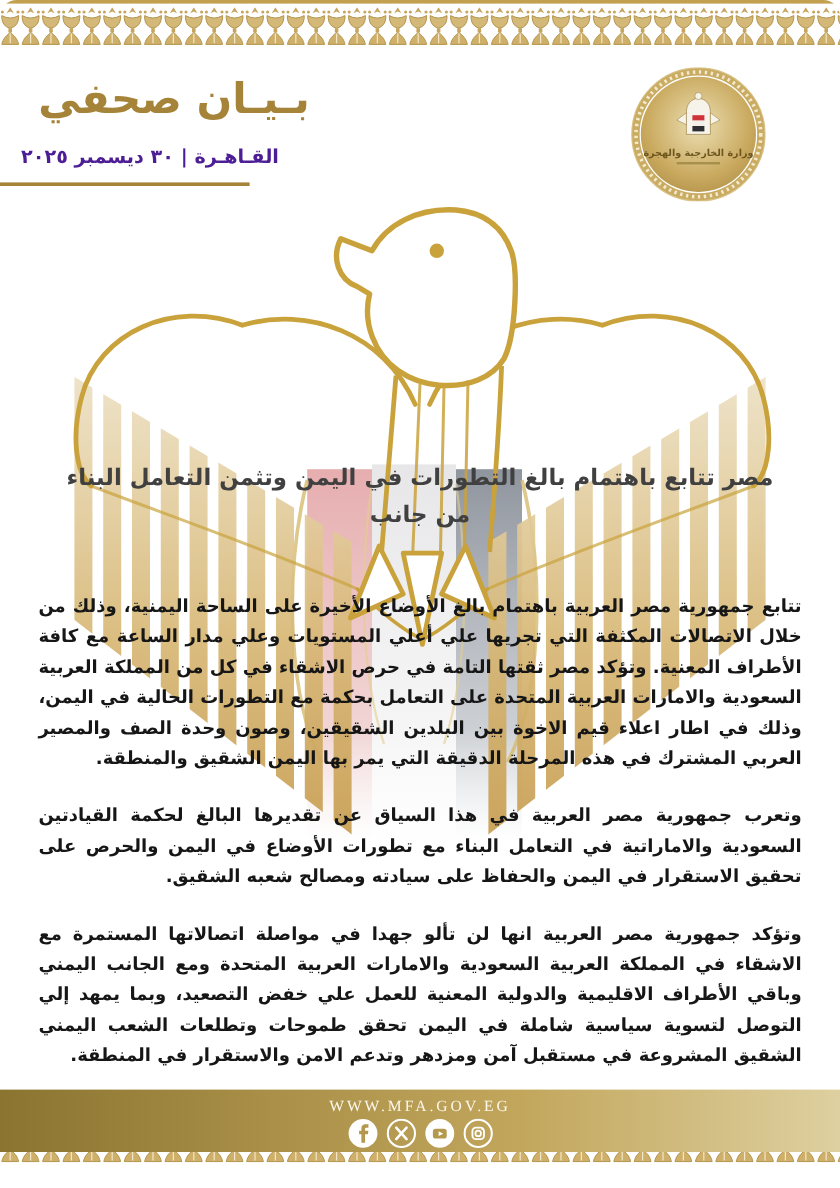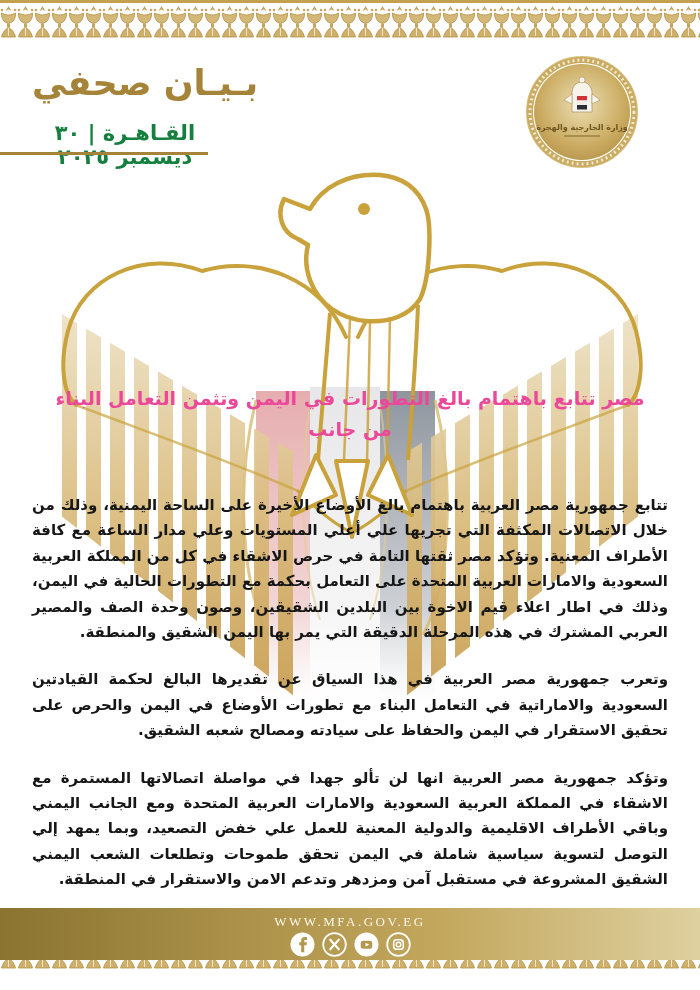--- a/index.html
+++ b/index.html
@@ -1,41 +1,41 @@
 <!DOCTYPE html>
 <html lang="ar"><head>
 <meta charset="utf-8">
 <style>
   html,body{margin:0;padding:0;background:#ffffff;}
   .page{
     position:relative;width:700px;height:990px;margin:0 auto;background:#fff;
-    overflow:hidden;font-family:"DejaVu Sans",sans-serif;
+    overflow:hidden;font-family:"DejaVu Sans",sans-serif;border-radius:14px;
   }
   
   .top-border{position:absolute;top:0;left:0;width:700px;}
   .gold-line{height:3px;background:#c2a050;margin-bottom:3px;}
   .frieze{display:block;}
   .bottom-frieze{position:absolute;top:937px;left:0;}
   
   .press-title{
     position:absolute;top:62px;left:30px;width:230px;text-align:center;
     font-size:35px;font-weight:bold;color:#a5843a;direction:rtl;line-height:42px;
   }
   .dateline{
     position:absolute;top:121px;left:15px;width:220px;text-align:center;
-    font-size:21px;font-weight:bold;color:#15803d;direction:rtl;
+    font-size:16px;font-weight:bold;color:#4c1d95;direction:rtl;
   }
   .header-rule{position:absolute;top:152px;left:0;width:208px;height:3px;background:#a5843a;}
   .seal{position:absolute;top:56px;left:524px;width:116px;height:112px;}
   
   .emblem{position:absolute;top:165px;left:30px;width:640px;height:560px;z-index:0;}
   
   .headline{
     position:absolute;top:383px;left:40px;width:620px;z-index:2;text-align:center;
-    direction:rtl;color:#ec4899;font-weight:bold;font-size:19px;line-height:31px;
+    direction:rtl;color:#404040;font-weight:bold;font-size:19px;line-height:31px;
   }
   
   .body-text{
     position:absolute;top:481px;left:32px;width:636px;z-index:2;direction:rtl;
     text-align:justify;text-justify:inter-word;color:#161616;font-weight:bold;
     font-size:15px;line-height:25.4px;margin-top:12px;
   }
   .body-text p{margin:0 0 22px 0;}
   
   .footer-bar{

